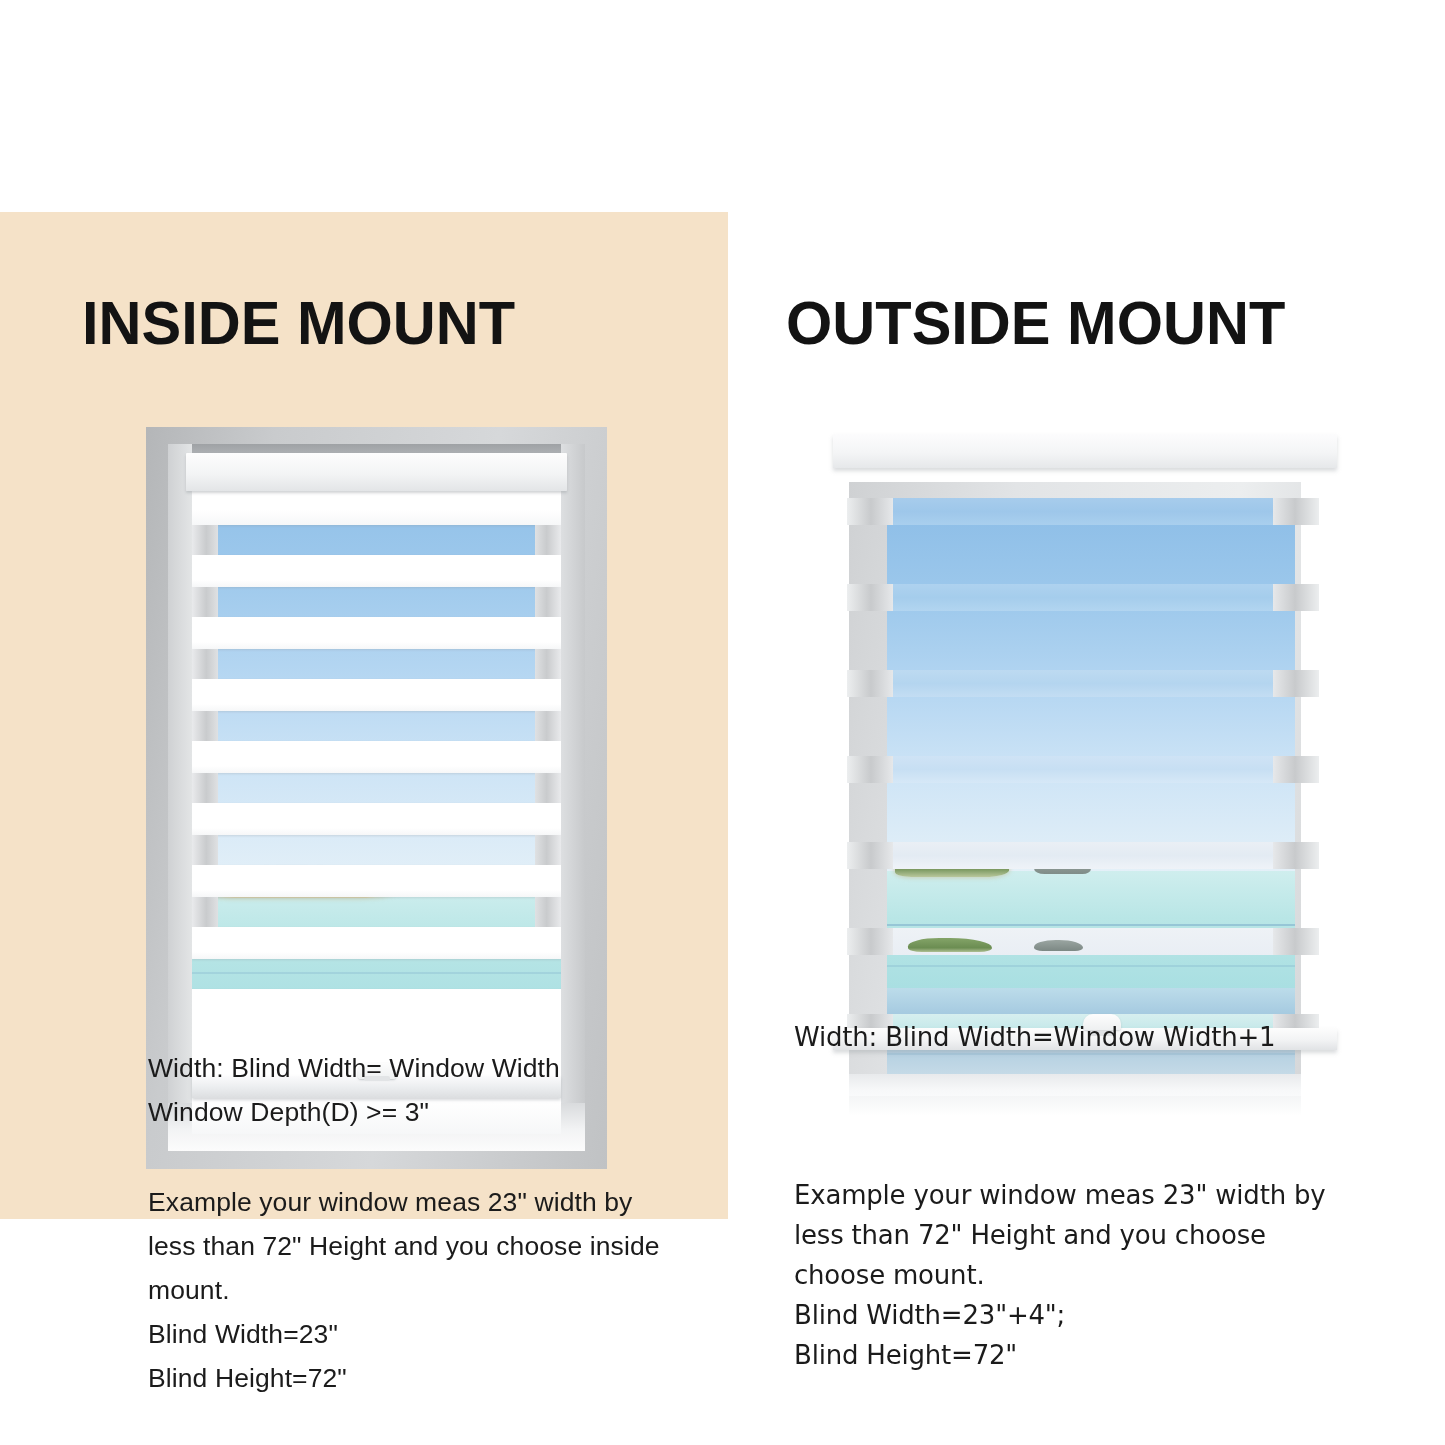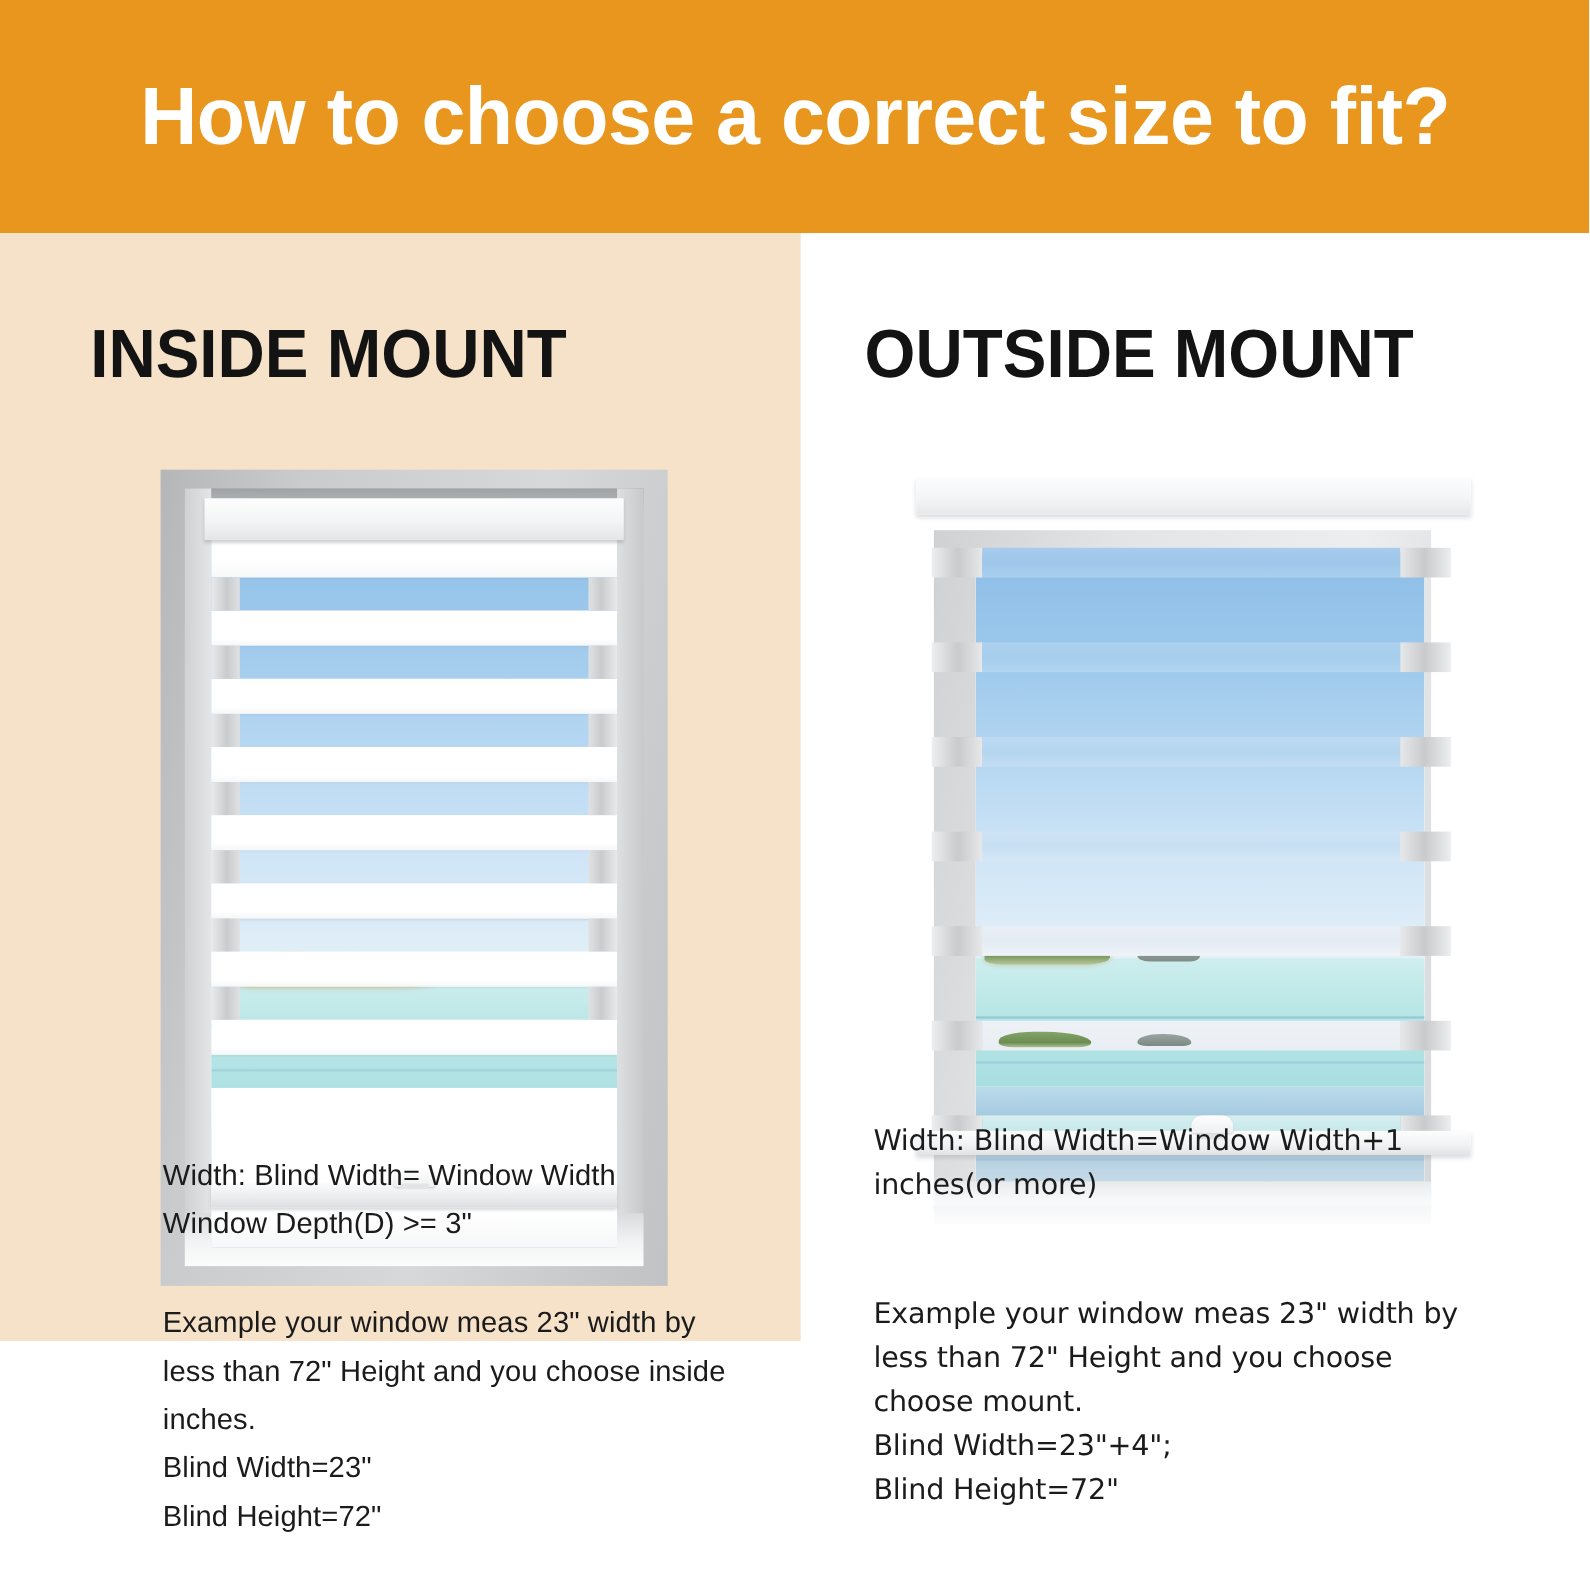--- a/index.html
+++ b/index.html
@@ -341,23 +341,20 @@
     width: 26px; height: 5px;
     background: #dfe1e3;
     border-radius: 2px;
   }
 </style>
 </head>
 <body>
 
 <div id="page">
 
-  <div id="header-banner">
-    <div id="header-title">How to choose a correct size to fit?</div>
-  </div>
 
   <div id="panel-inside">
 
     <div class="panel-heading" id="heading-inside">INSIDE MOUNT</div>
 
     <div id="inside-window">
       <div id="iw-frame-outer"></div>
       <div id="iw-reveal-top"></div>
       <div id="iw-reveal-left"></div>
       <div id="iw-reveal-right"></div>
@@ -410,21 +407,21 @@
     </div>
 
     <div class="text-block ib-spec" id="inside-spec" style="top:809px;">
       <div class="text-line">Width: Blind Width= Window Width</div>
       <div class="text-line">Window Depth(D) &gt;= 3"</div>
     </div>
 
     <div class="text-block ib-example" id="inside-example" style="top:968px;">
       <div class="text-line">Example your window meas 23" width by</div>
       <div class="text-line">less than 72" Height and you choose inside</div>
-      <div class="text-line">inches.</div>
+      <div class="text-line">mount.</div>
       <div class="text-line">Blind Width=23"</div>
       <div class="text-line">Blind Height=72"</div>
     </div>
   </div>
 
   <div id="panel-outside">
 
     <div class="panel-heading" id="heading-outside">OUTSIDE MOUNT</div>
 
     <div id="outside-window">
@@ -494,21 +491,20 @@
         <div class="band-cap right"></div>
       </div>
 
       <div id="ow-bottomrail"></div>
       <div id="ow-handle"></div>
       <div id="ow-handle-slot"></div>
     </div>
 
     <div class="text-block ob-spec" id="outside-spec" style="top:805px;">
       <div class="text-line">Width: Blind Width=Window Width+1</div>
-      <div class="text-line">inches(or more)</div>
     </div>
 
     <div class="text-block ob-example" id="outside-example" style="top:963px;">
       <div class="text-line">Example your window meas 23" width by</div>
       <div class="text-line">less than 72" Height and you choose</div>
       <div class="text-line">choose mount.</div>
       <div class="text-line">Blind Width=23"+4";</div>
       <div class="text-line">Blind Height=72"</div>
     </div>
   </div>

